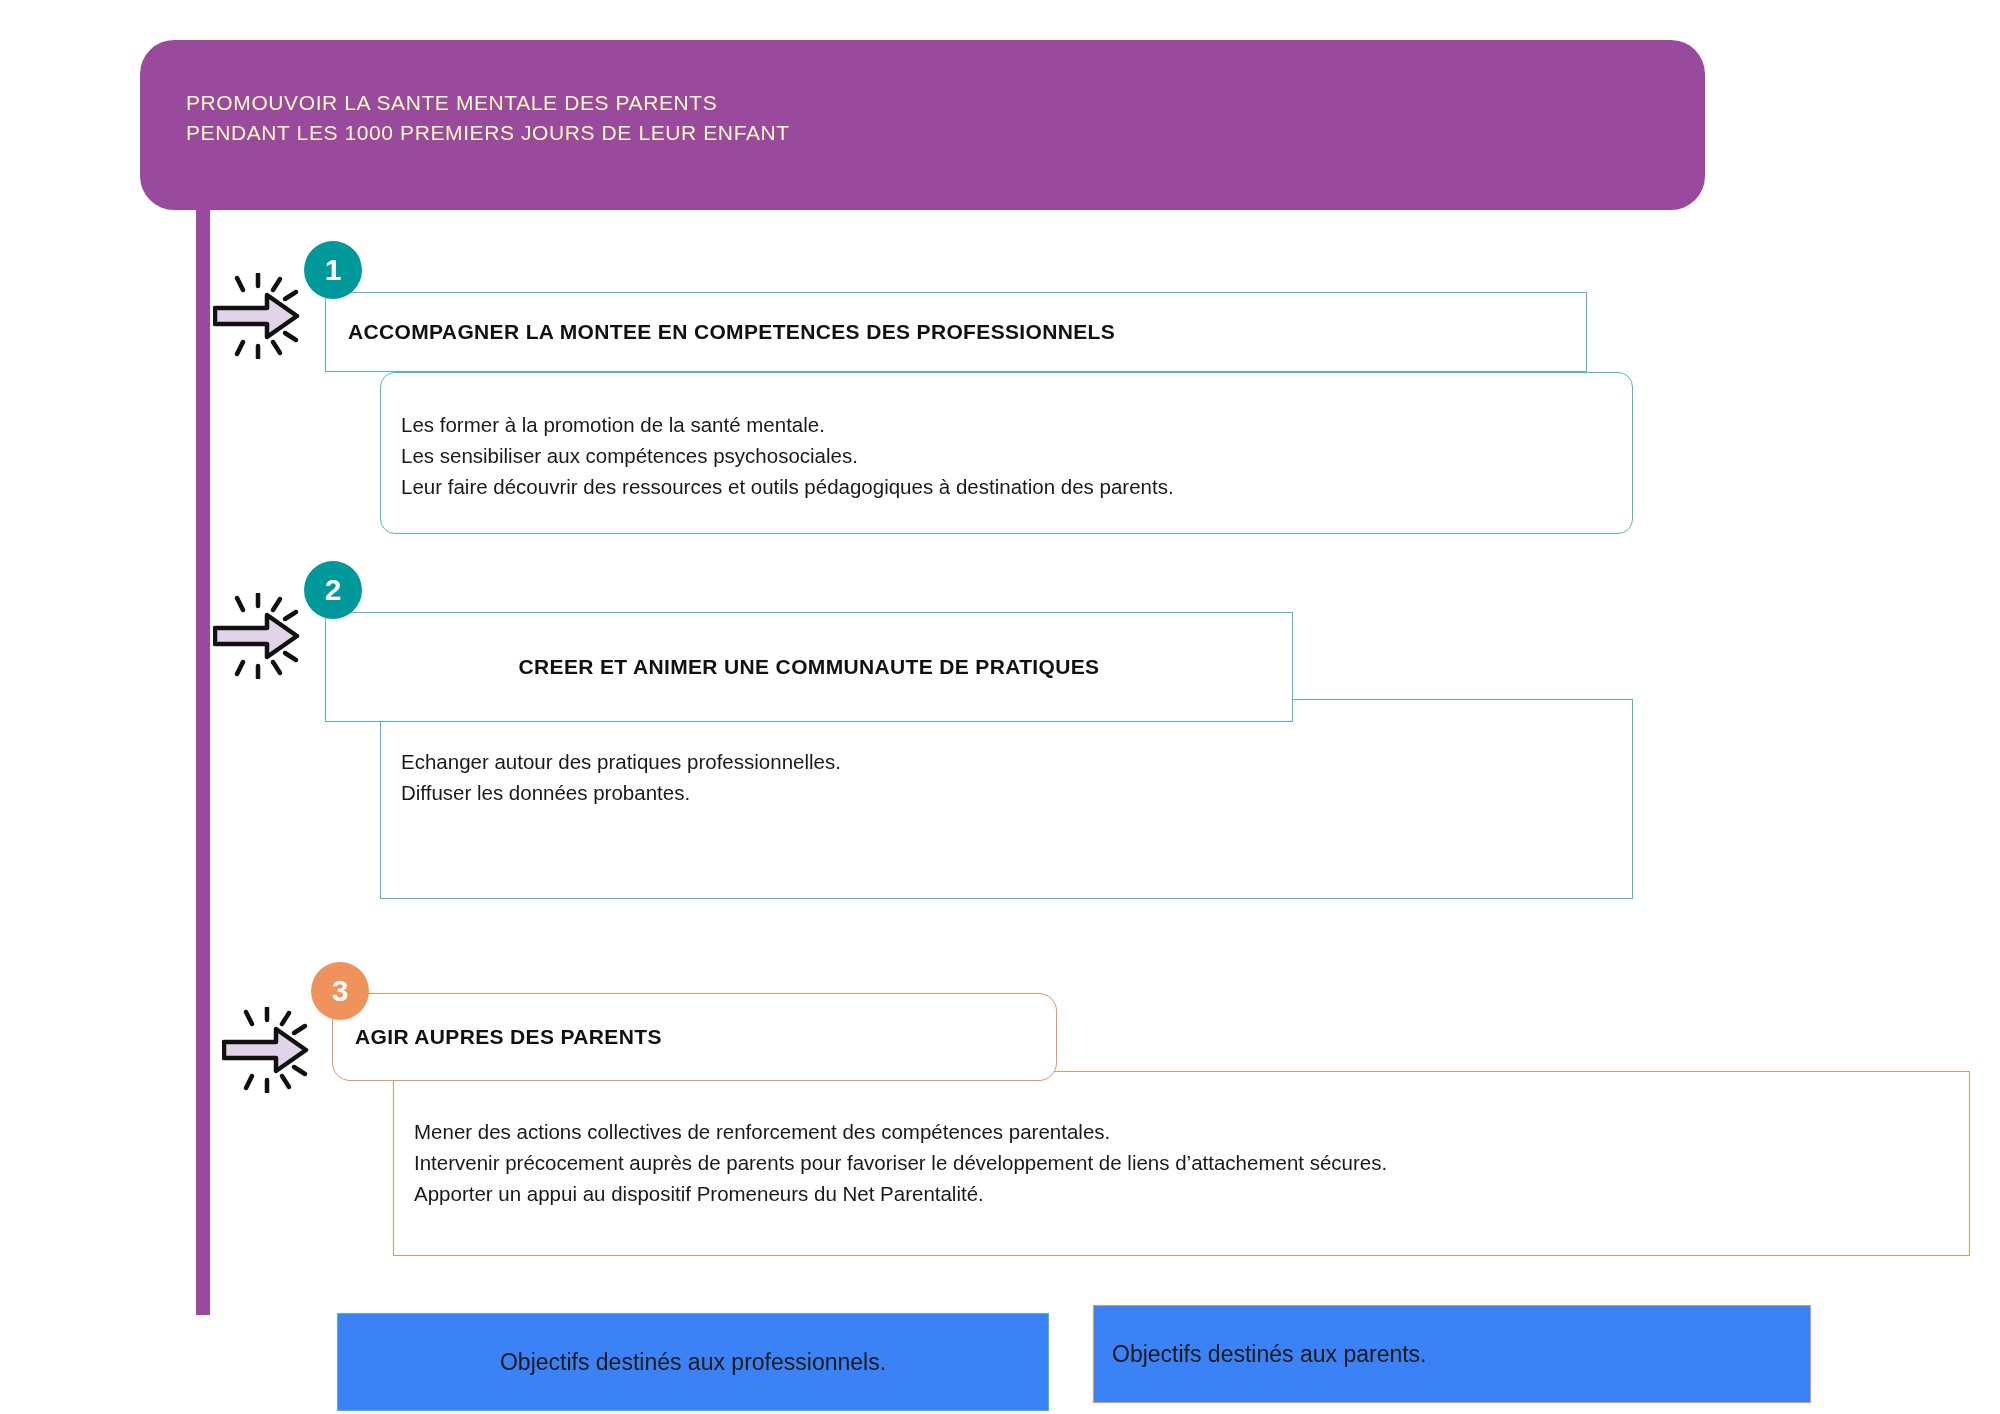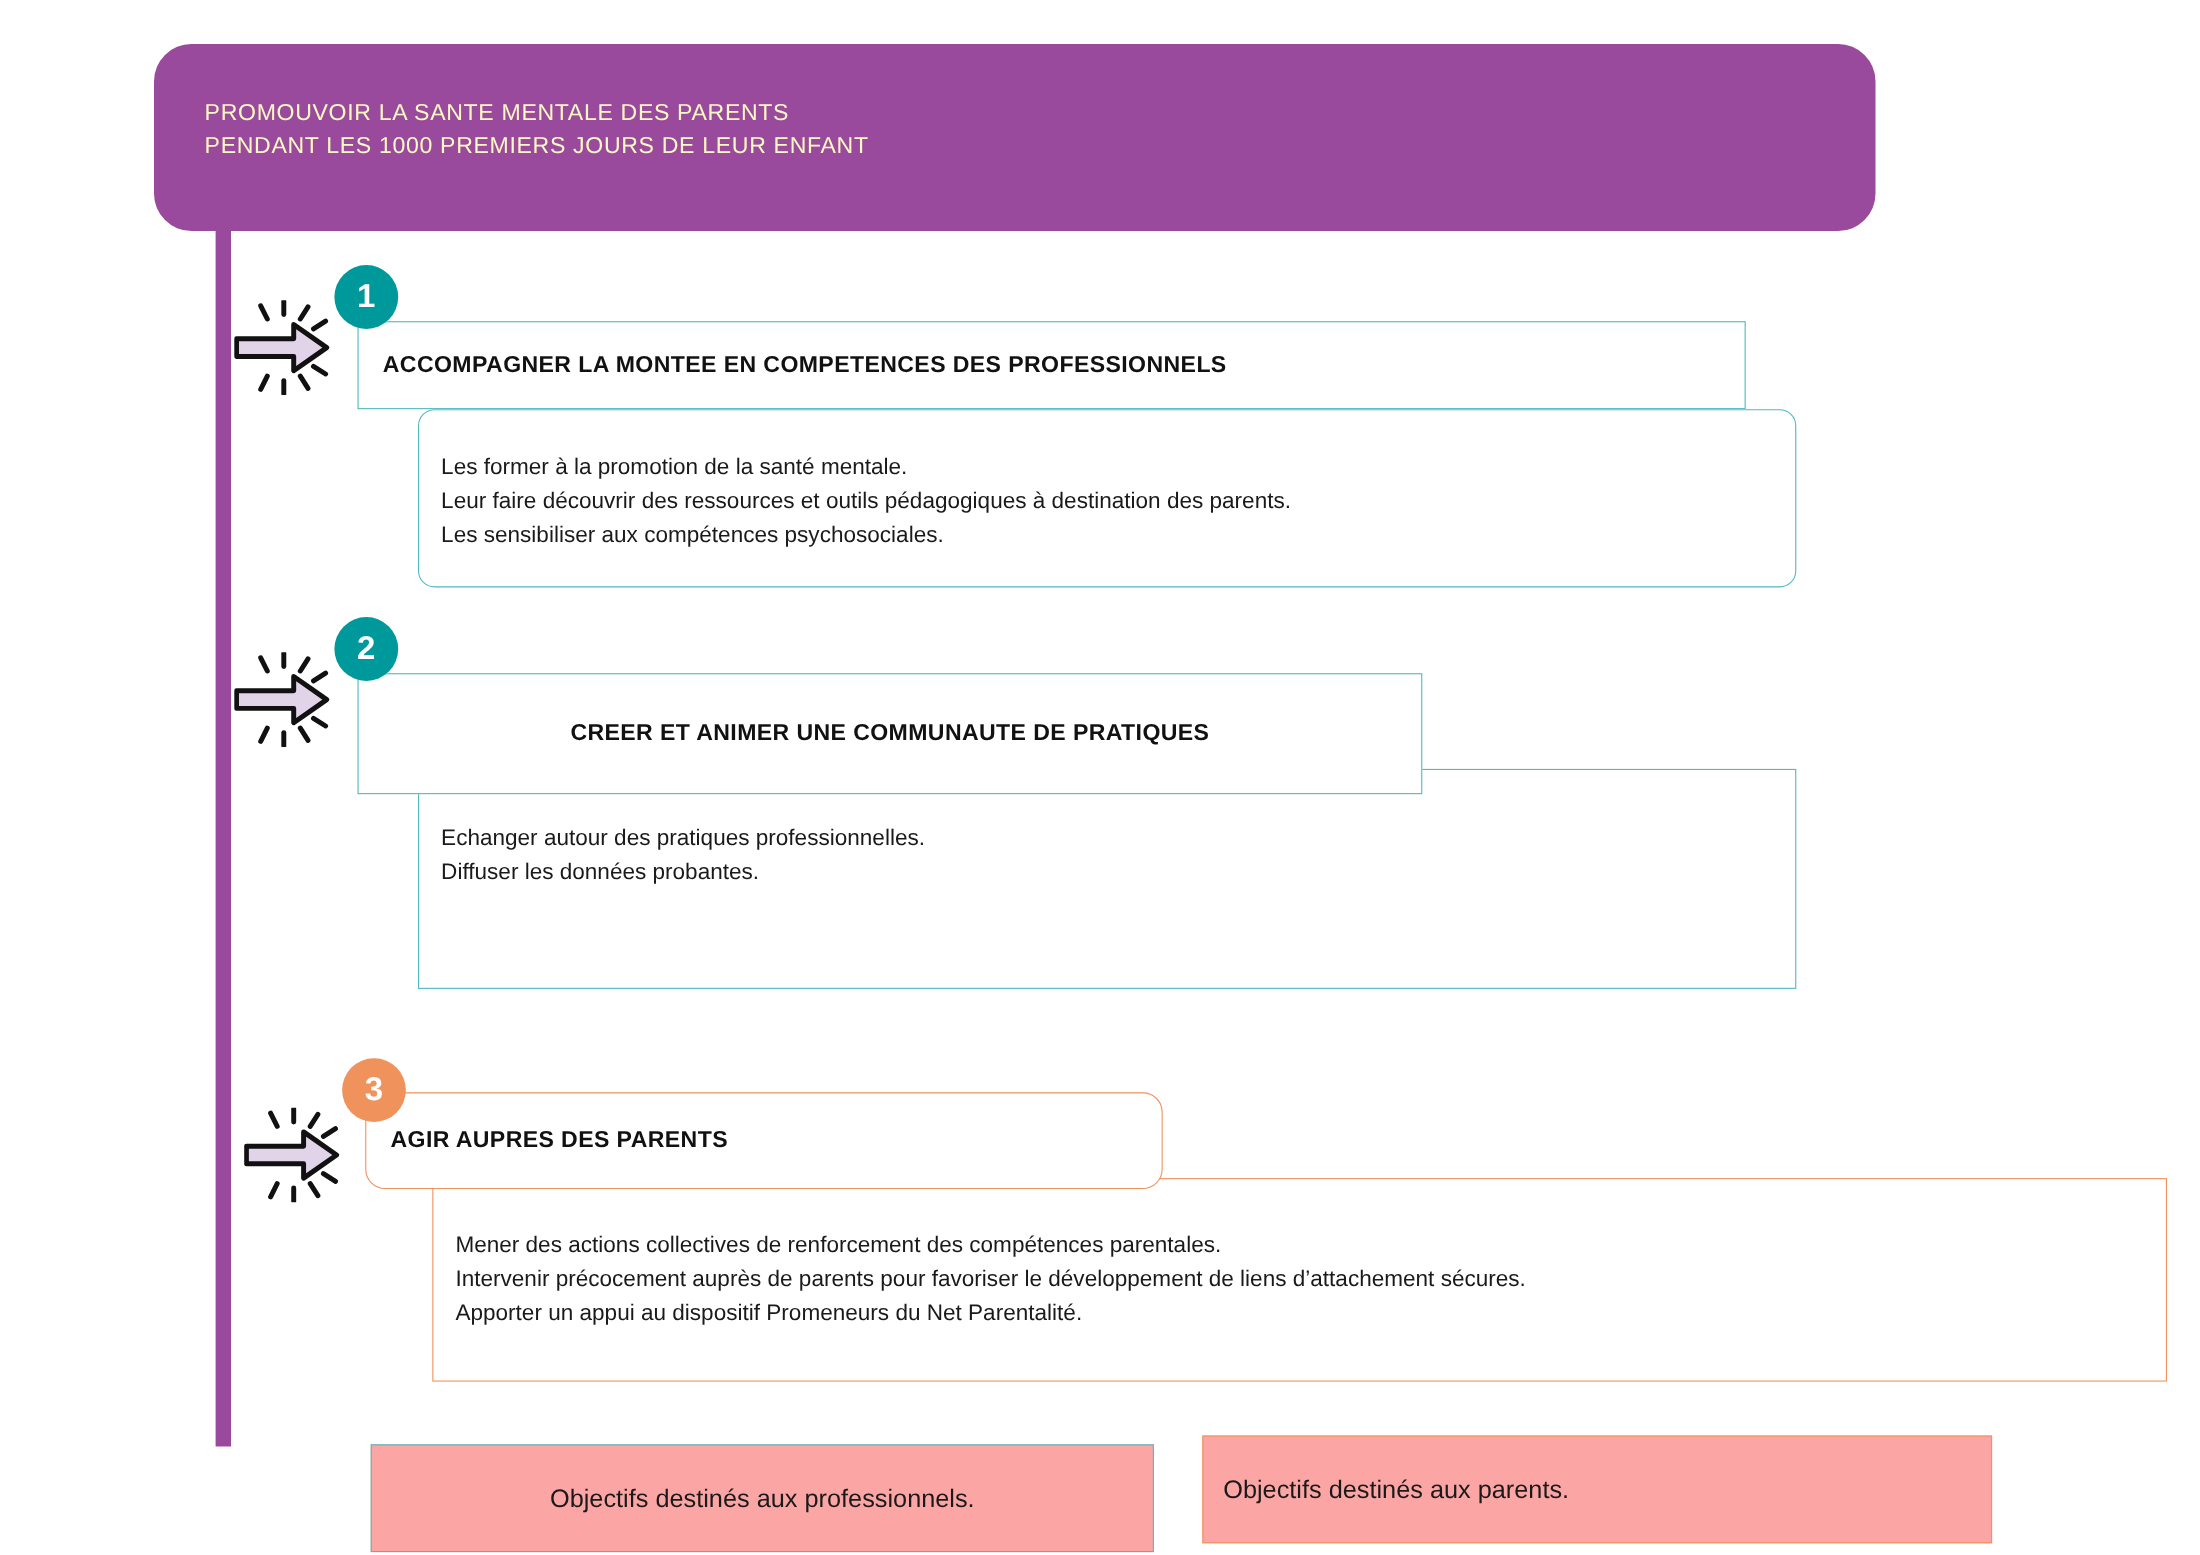--- a/index.html
+++ b/index.html
@@ -127,21 +127,21 @@
     position: absolute;
     width: 92px;
     height: 86px;
     z-index: 4;
   }
 
   
   .legend-box {
     position: absolute;
     box-sizing: border-box;
-    background: #fca5a5;
+    background: #3b82f6;
     border: 1.8px solid #4FB9C0;
     display: flex;
     align-items: center;
   }
   .legend-box.orange {
     border-color: #F0925B;
   }
   .legend-text {
     font-size: 23px;
     color: #1a1a1a;
@@ -165,22 +165,22 @@
 
 <div class="spine"></div>
 
 <div class="step">
   <div class="title-box" style="left:325px; top:292px; width:1262px; height:80px;">
     <span class="title-text left">ACCOMPAGNER LA MONTEE EN COMPETENCES DES PROFESSIONNELS</span>
   </div>
   <div class="body-box" style="left:380px; top:372px; width:1253px; height:162px;border-radius:15px;">
     <ul class="body-list" style="margin-top:36px; margin-left:20px;">
       <li class="body-line">Les former à la promotion de la santé mentale.</li>
+      <li class="body-line">Les sensibiliser aux compétences psychosociales.</li>
       <li class="body-line">Leur faire découvrir des ressources et outils pédagogiques à destination des parents.</li>
-      <li class="body-line">Les sensibiliser aux compétences psychosociales.</li>
     </ul>
   </div>
   <div class="badge" style="left:304px; top:241px;">
     <span>1</span>
   </div>
   <span class="arrow-icon" style="left:213px; top:273px;">
     <svg viewBox="0 0 92 86" width="92" height="86" aria-hidden="true">
       <g stroke="#111111" stroke-width="4.5" stroke-linecap="round">
         <line x1="30" y1="17" x2="24" y2="5"></line>
         <line x1="45" y1="13" x2="45" y2="1"></line>

